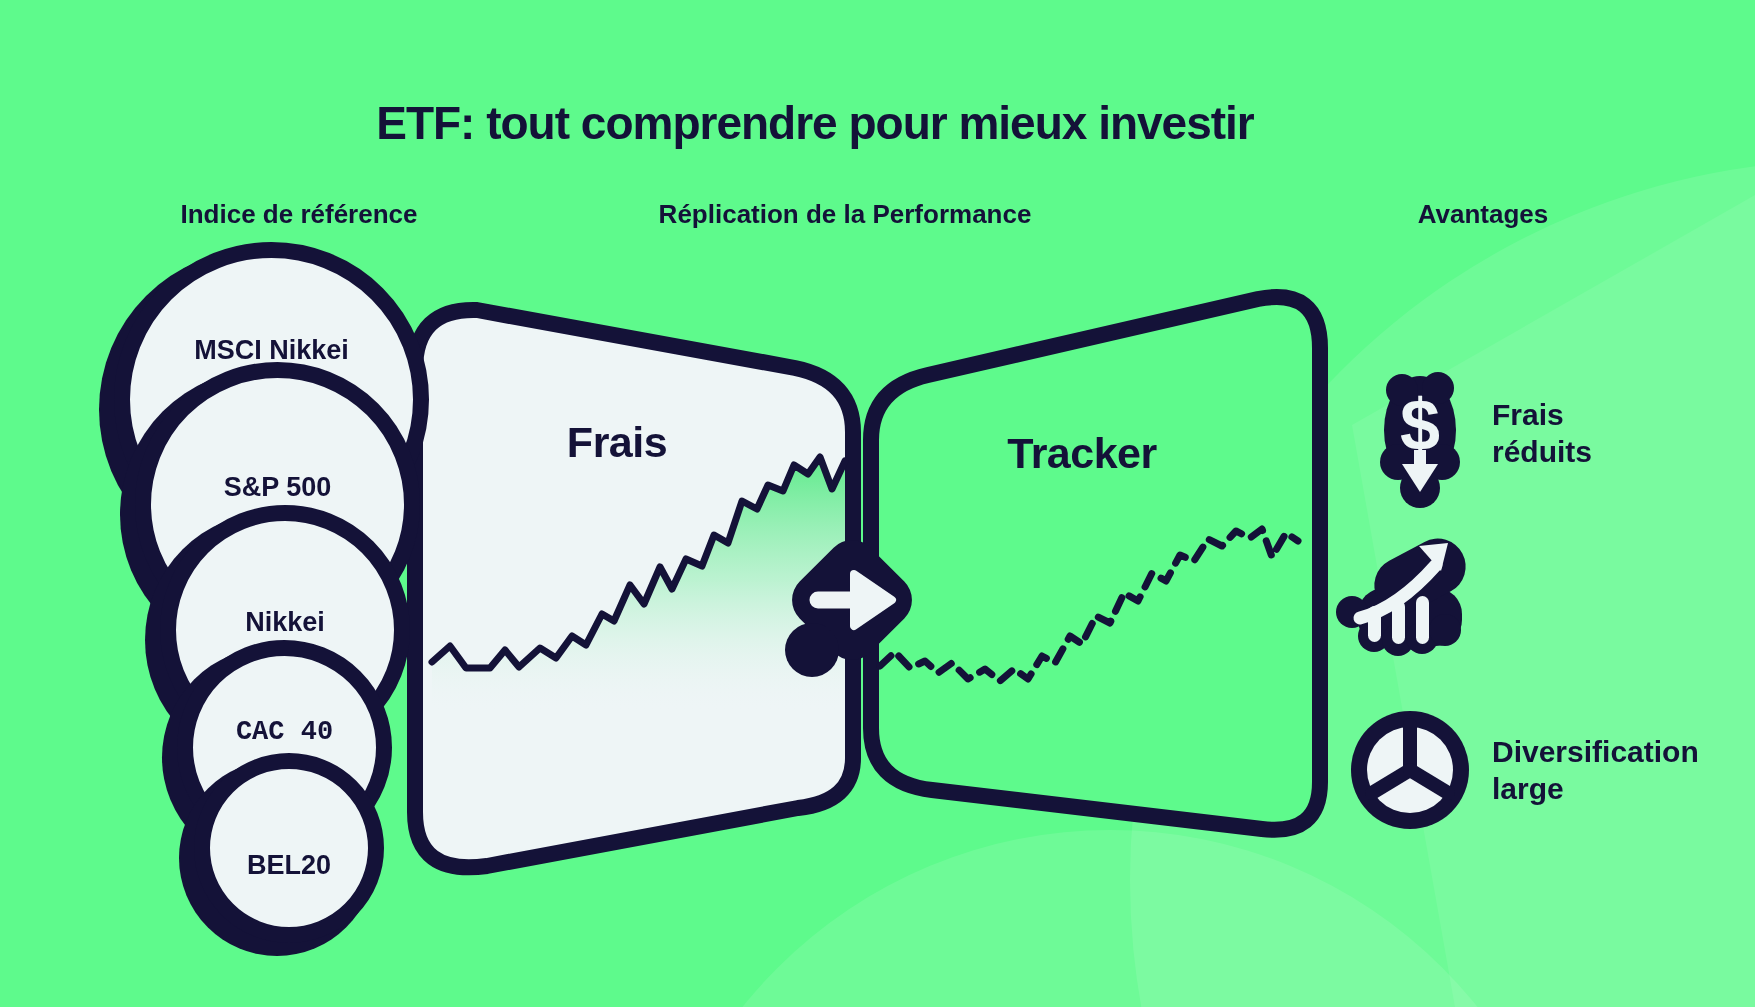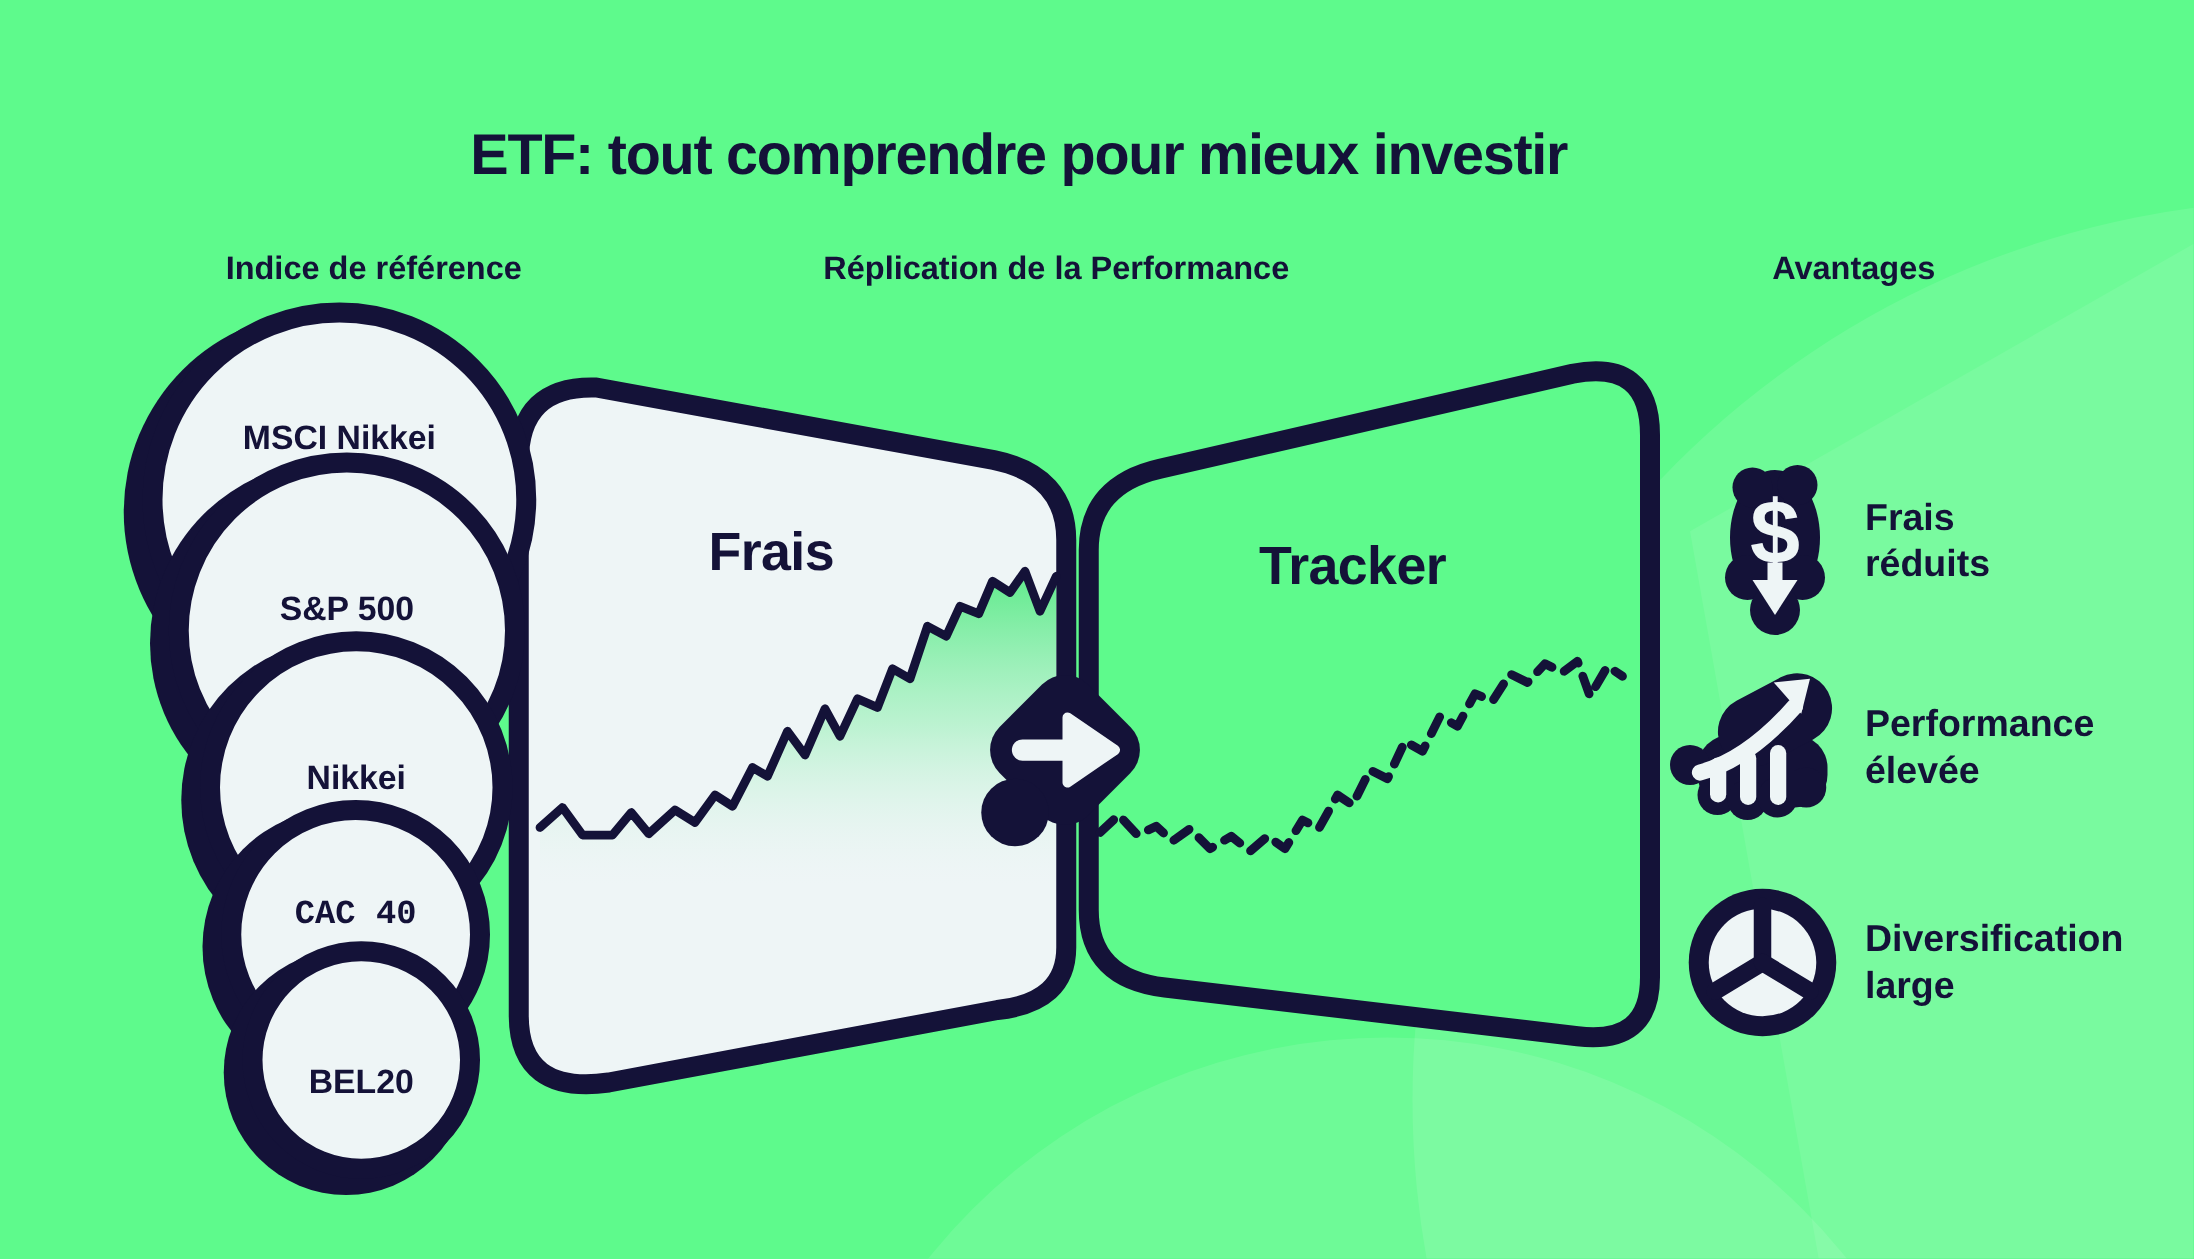--- a/index.html
+++ b/index.html
@@ -137,18 +137,16 @@
   </div>
   <div class="idx-circle" style="left:194px;top:753px;width:190px;height:190px;z-index:6;">
     <span class="lbl" style="top:81px;">BEL20</span>
   </div>
 
   <div class="panel-title pt-indice">Frais</div>
   <div class="panel-title pt-tracker">Tracker</div>
 
   <div class="adv-label adv-1">Frais
 réduits</div>
-  <div class="adv-label adv-2">Performance
-élevée</div>
   <div class="adv-label adv-3">Diversification
 large</div>
 
 </div>
 
 </body></html>

